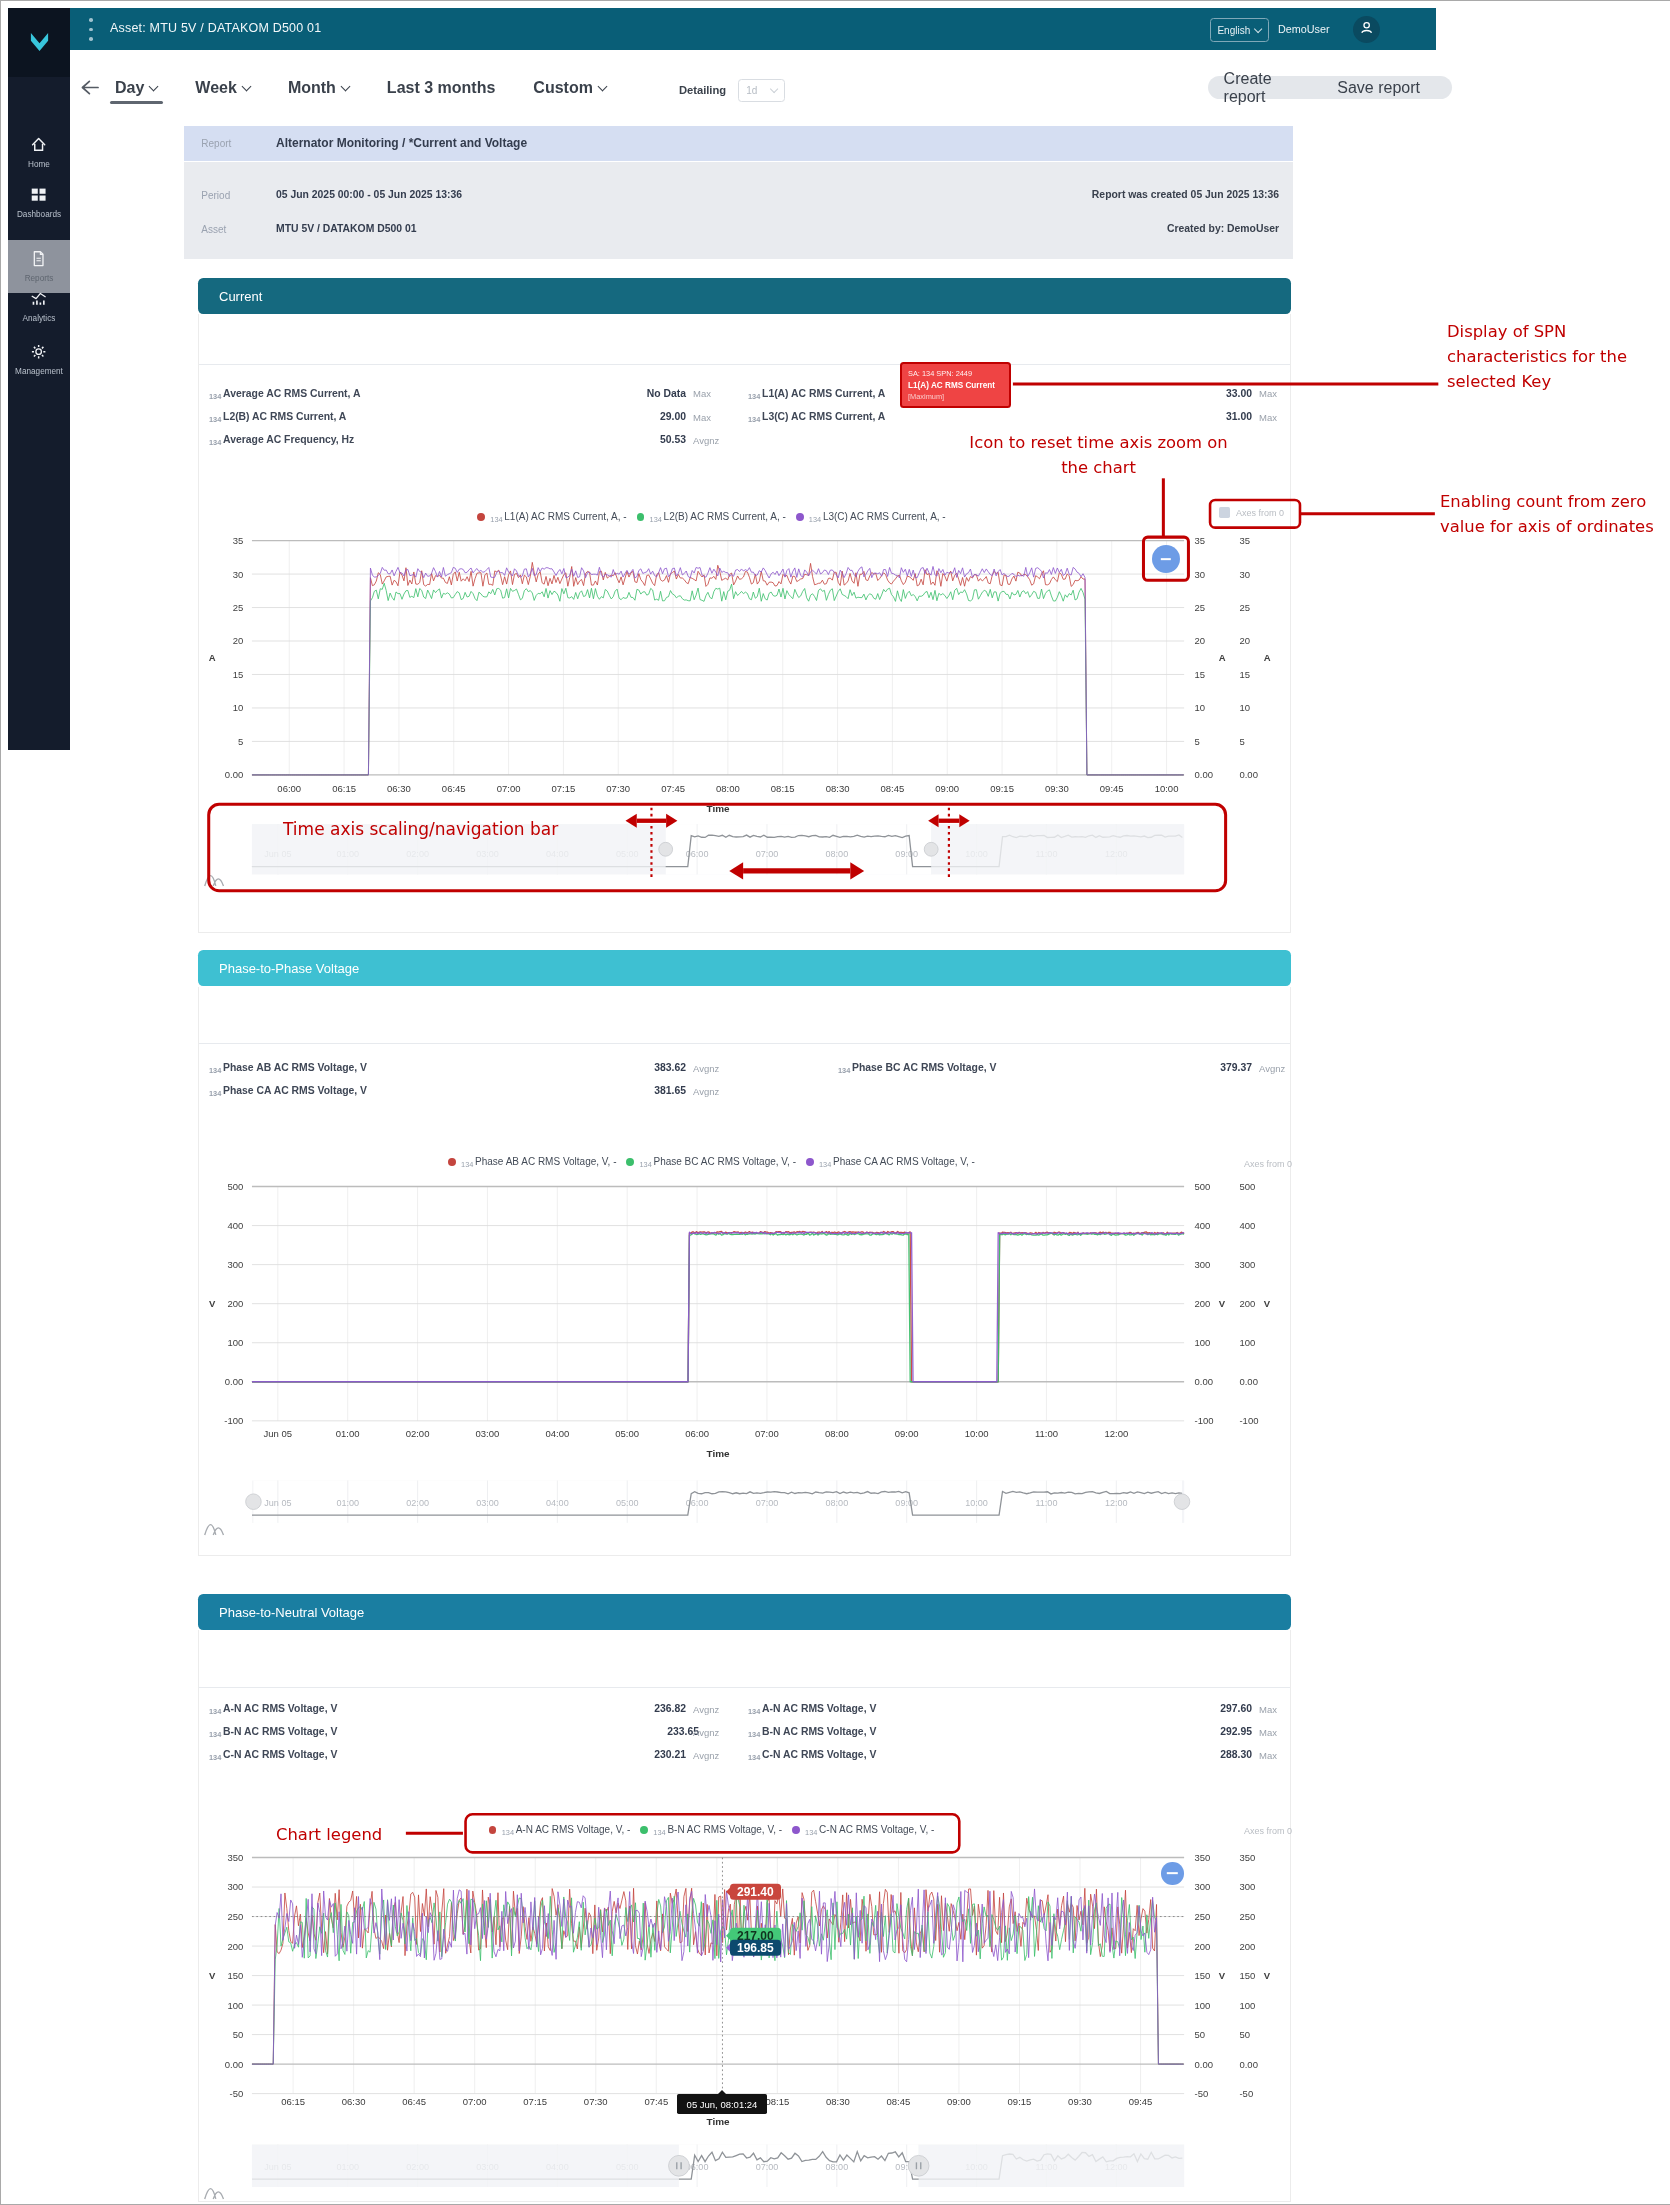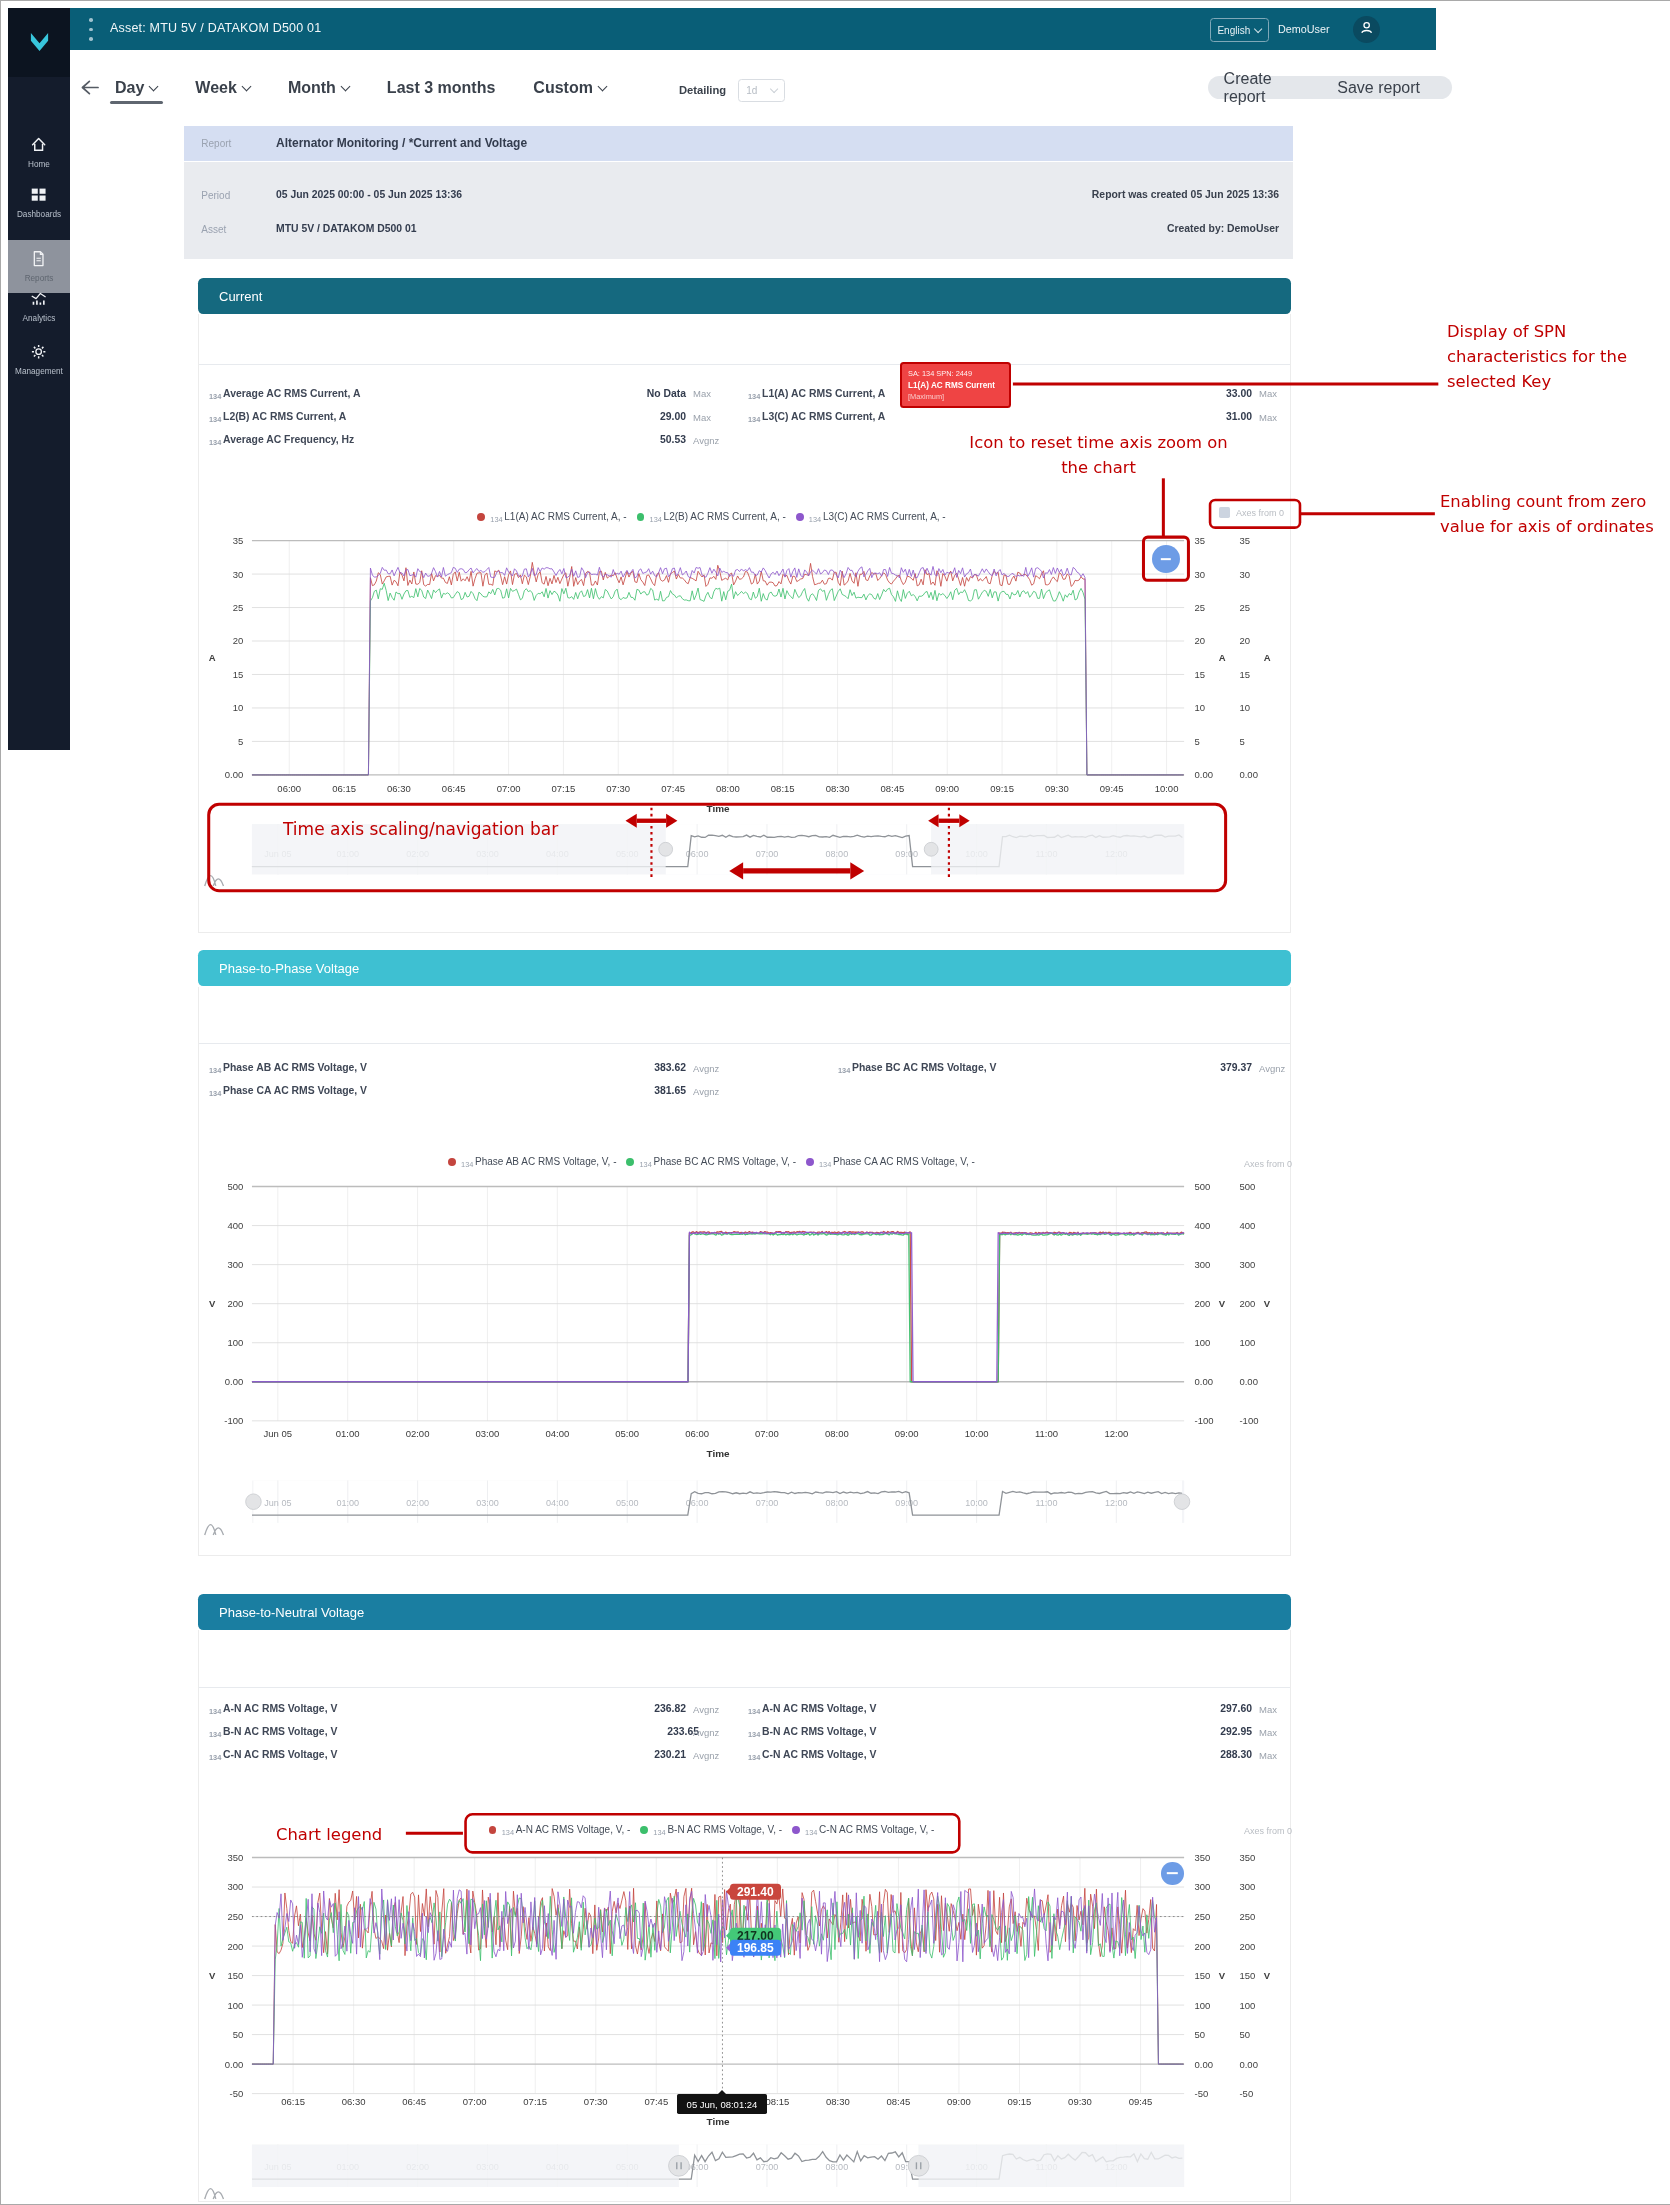--- a/index.html
+++ b/index.html
@@ -617,21 +617,21 @@
   <div class="abs" id="spn-tooltip">
     <div style="font-size:7.4px;opacity:.92;">SA: 134  SPN: 2449</div>
     <div style="font-size:8.2px;font-weight:600;">L1(A) AC RMS Current</div>
     <div style="font-size:7.4px;opacity:.72;">[Maximum]</div>
   </div>
 
   <div class="abs" id="time-tooltip">05 Jun, 08:01:24</div>
   <div id="badges-root">
       <div class="badge" style="left: 729px; top: 1891px; background: rgb(201, 70, 61); color: rgb(255, 255, 255); --bg: #c9463d;">291.40<span style="position: absolute; left: -4.3px; top: 50%; transform: translateY(-50%); width: 0px; height: 0px; border-top: 4.3px solid transparent; border-bottom: 4.3px solid transparent; border-right: 4.3px solid rgb(201, 70, 61);"></span></div>
       <div class="badge" style="left: 729px; top: 1935px; background: rgb(67, 200, 120); color: rgb(16, 51, 30); --bg: #43c878;">217.00<span style="position: absolute; left: -4.3px; top: 50%; transform: translateY(-50%); width: 0px; height: 0px; border-top: 4.3px solid transparent; border-bottom: 4.3px solid transparent; border-right: 4.3px solid rgb(67, 200, 120);"></span></div>
-      <div class="badge" style="left: 729px; top: 1947px; background: #3b82f6; color: rgb(255, 255, 255); --bg: #9a64d8;">196.85<span style="position: absolute; left: -4.3px; top: 50%; transform: translateY(-50%); width: 0px; height: 0px; border-top: 4.3px solid transparent; border-bottom: 4.3px solid transparent; border-right: 4.3px solid rgb(154, 100, 216);"></span></div>
+      <div class="badge" style="left: 729px; top: 1947px; background: #0c4a6e; color: rgb(255, 255, 255); --bg: #9a64d8;">196.85<span style="position: absolute; left: -4.3px; top: 50%; transform: translateY(-50%); width: 0px; height: 0px; border-top: 4.3px solid transparent; border-bottom: 4.3px solid transparent; border-right: 4.3px solid rgb(154, 100, 216);"></span></div>
     </div>
 
   <svg class="abs" id="red-overlay" width="1671" height="2205" viewBox="0 0 1932 2550">
       <line x1="1170" y1="443" x2="1662" y2="443" stroke="#c00000" stroke-width="3.5"></line>
       <rect x="1398" y="577" width="104" height="32" rx="6" fill="none" stroke="#c00000" stroke-width="3"></rect>
       <line x1="1502" y1="593" x2="1658" y2="593" stroke="#c00000" stroke-width="3.5"></line>
       <line x1="1344" y1="552" x2="1344" y2="620" stroke="#c00000" stroke-width="3.5"></line>
       <rect x="1321" y="620" width="52" height="50" rx="5" fill="none" stroke="#c00000" stroke-width="3.5"></rect>
       <rect x="240" y="929" width="1176" height="100" rx="12" fill="none" stroke="#c00000" stroke-width="3.5"></rect>
       <line x1="752" y1="933" x2="752" y2="1013" stroke="#c00000" stroke-width="2.5" stroke-dasharray="3,4"></line>

